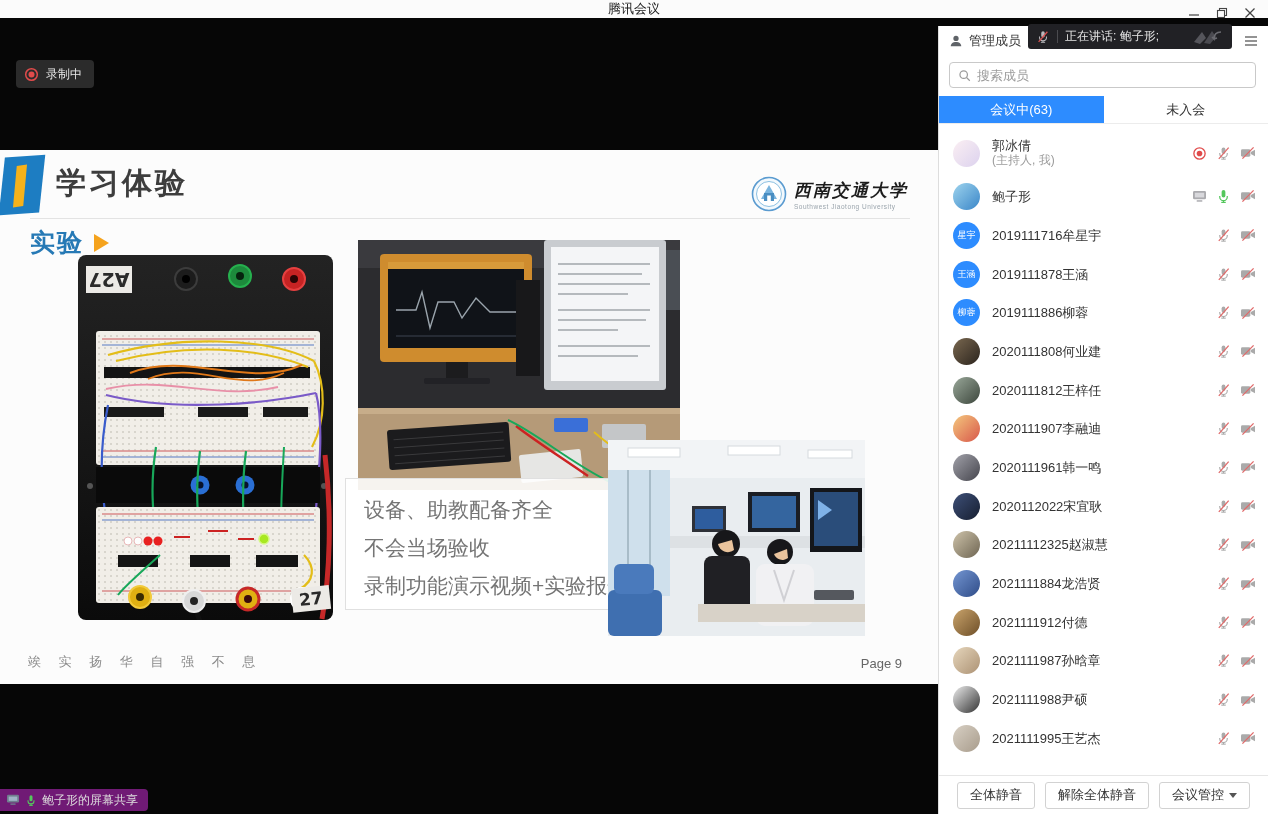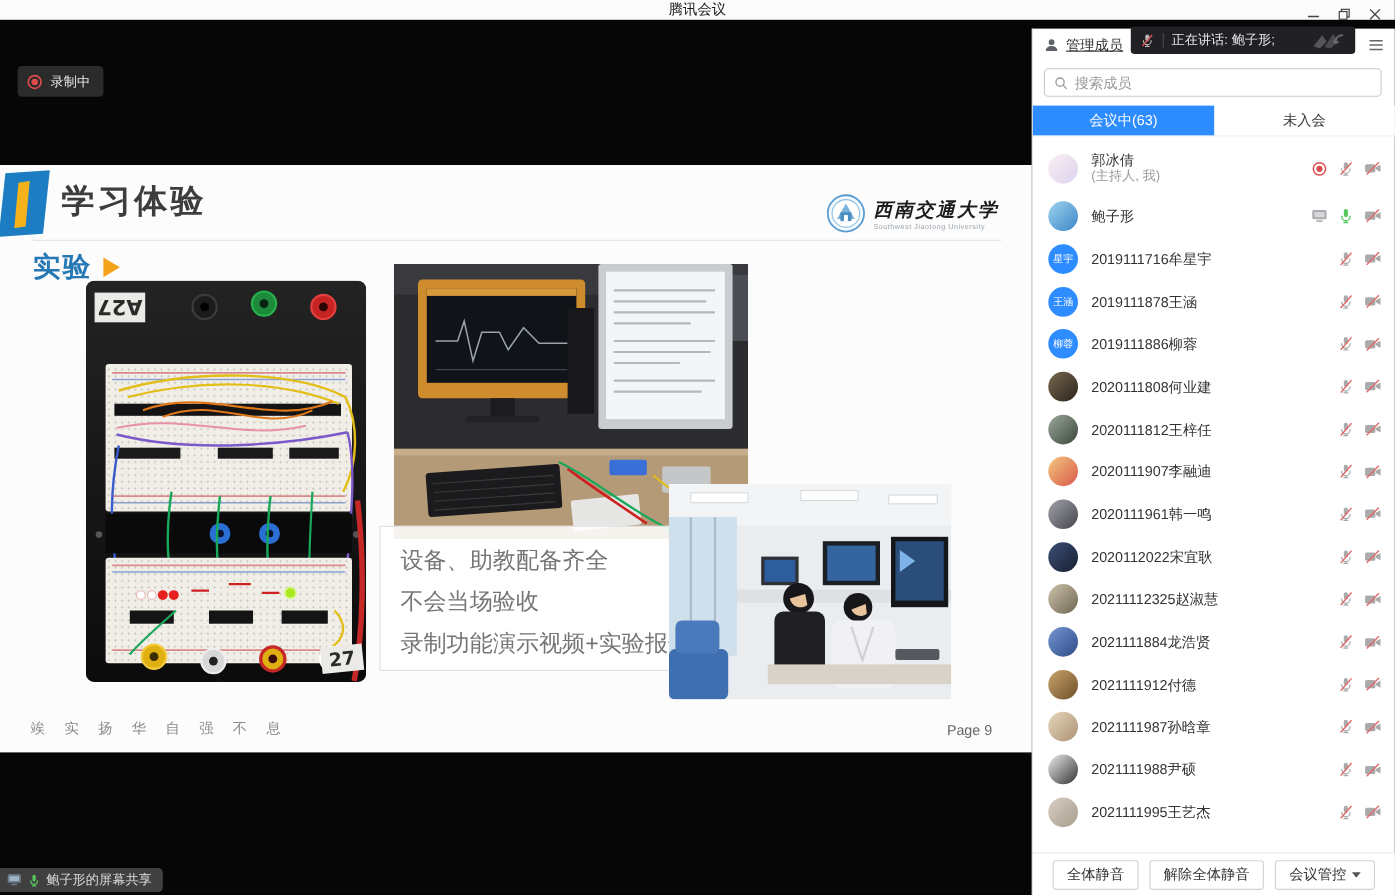--- a/index.html
+++ b/index.html
@@ -11,21 +11,21 @@
               display:flex; align-items:center; z-index:30; }
   .titlebar-title { position:absolute; left:0; right:0; text-align:center; font-size:13px; color:#1a1a1a; }
   .win-controls { position:absolute; right:4px; top:0; height:26px; display:flex; z-index:31; }
   .win-btn { width:28px; height:26px; display:flex; align-items:center; justify-content:center; cursor:pointer; }
 
   
   .share-area { position:absolute; left:0; top:26px; width:938px; height:788px; background:#060606; }
   .record-badge { position:absolute; left:16px; top:34px; height:28px; background:#2b2b2b; border-radius:4px;
                   display:flex; align-items:center; gap:7px; padding:0 12px 0 8px; }
   .record-badge span { color:#e8e8e8; font-size:12px; }
-  .share-banner { position:absolute; left:0; bottom:3px; height:22px; background:#404040;
+  .share-banner { position:absolute; left:0; bottom:3px; height:22px; background:#701a75;
                   border-radius:0 4px 4px 0; display:flex; align-items:center; gap:5px; padding:0 10px 0 6px; }
   .share-banner span { color:#ddd; font-size:12px; }
 
   
   .slide { position:absolute; left:0; top:124px; width:938px; height:534px; background:#fcfcfc; overflow:hidden; }
   .deco-blue { position:absolute; left:2px; top:6px; width:40px; height:58px; background:#1d7dc2;
                transform:skewX(-10deg) rotate(-4deg); }
   .deco-yellow { position:absolute; left:15px; top:15px; width:10px; height:42px; background:#f6b21b;
                  transform:skewX(-14deg) rotate(-9deg); }
   .slide-title { position:absolute; left:56px; top:13px; font-size:30px; font-weight:bold; color:#3d3d3d; letter-spacing:3px; }
@@ -45,21 +45,21 @@
   .overlay-box { position:absolute; left:345px; top:328px; width:267px; height:132px; z-index:2;
                  background:rgba(255,255,255,.88); border:1px solid #e0e0e0; padding:12px 0 0 18px; }
   .overlay-box div { font-size:21px; color:#757575; line-height:38px; white-space:nowrap; }
   .slide-motto { position:absolute; left:28px; bottom:13px; font-size:13px; color:#8a8a8a; letter-spacing:7px; }
   .slide-page  { position:absolute; right:36px; bottom:13px; font-size:13px; color:#666; }
 
   
   .panel { position:absolute; left:938px; top:26px; width:330px; height:788px; background:#fff;
            border-left:1px solid #ddd; }
   .panel-header { height:29px; display:flex; align-items:center; padding:0 10px; gap:6px; }
-  .panel-header-label { font-size:13px; color:#333;text-decoration:underline; }
+  .panel-header-label { font-size:13px; color:#333; }
   .panel-menu { margin-left:auto; cursor:pointer; display:flex; align-items:center; }
   .search-box { margin:7px 12px 8px 10px; height:26px; border:1px solid #c9c9c9; border-radius:4px;
                 display:flex; align-items:center; gap:6px; padding:0 8px; background:#fff; }
   .search-box input { border:none; outline:none; flex:1; font-size:13px; color:#333; background:transparent;
                       font-family:"Liberation Sans",sans-serif; }
   .search-box input::placeholder { color:#9a9a9a; }
   .tabs { display:flex; height:28px; border-bottom:1px solid #ececec; }
   .tab { flex:1; display:flex; align-items:center; justify-content:center; font-size:13px; color:#333;
          background:#fff; cursor:pointer; }
   .tab.active { background:#2d8cff; color:#fff; }

